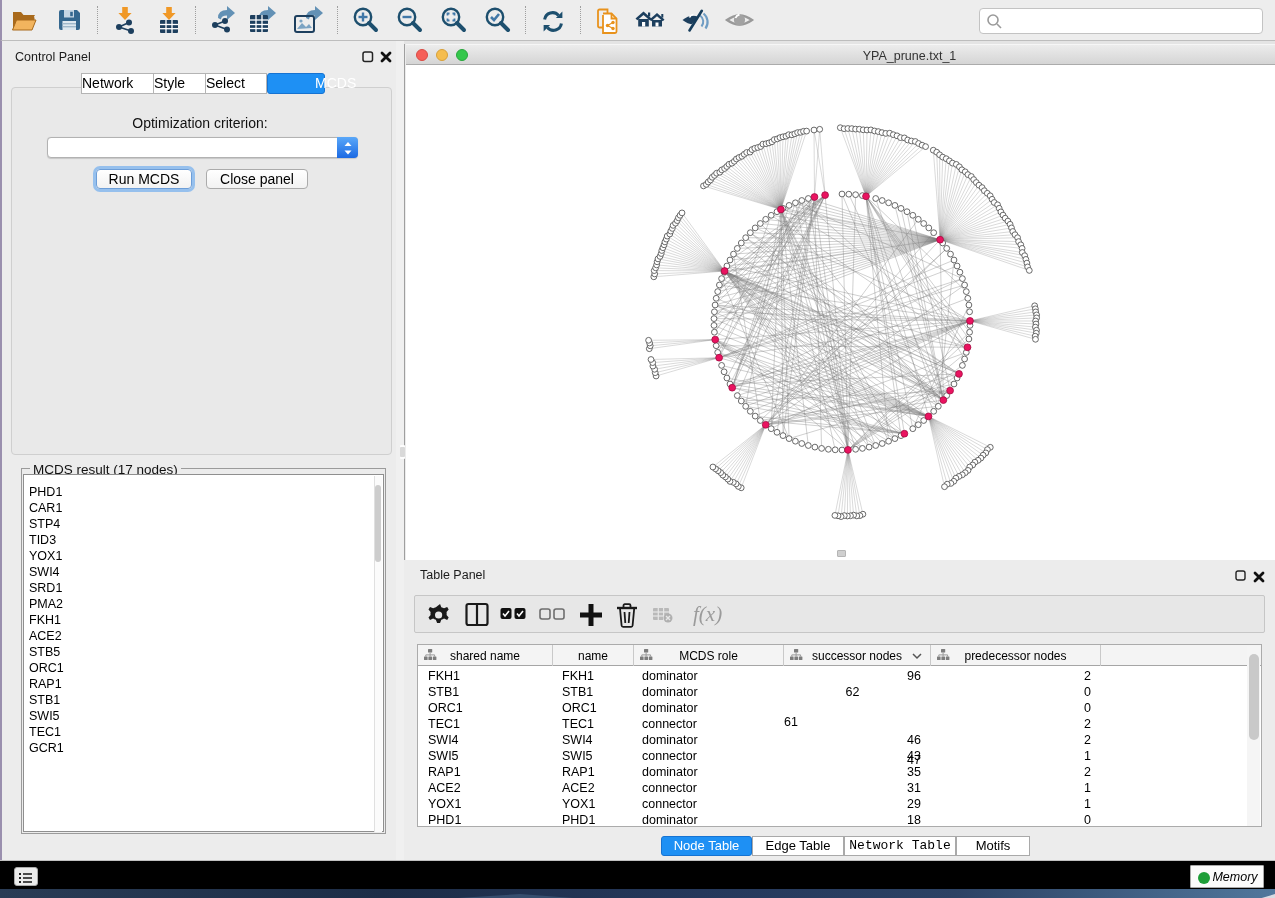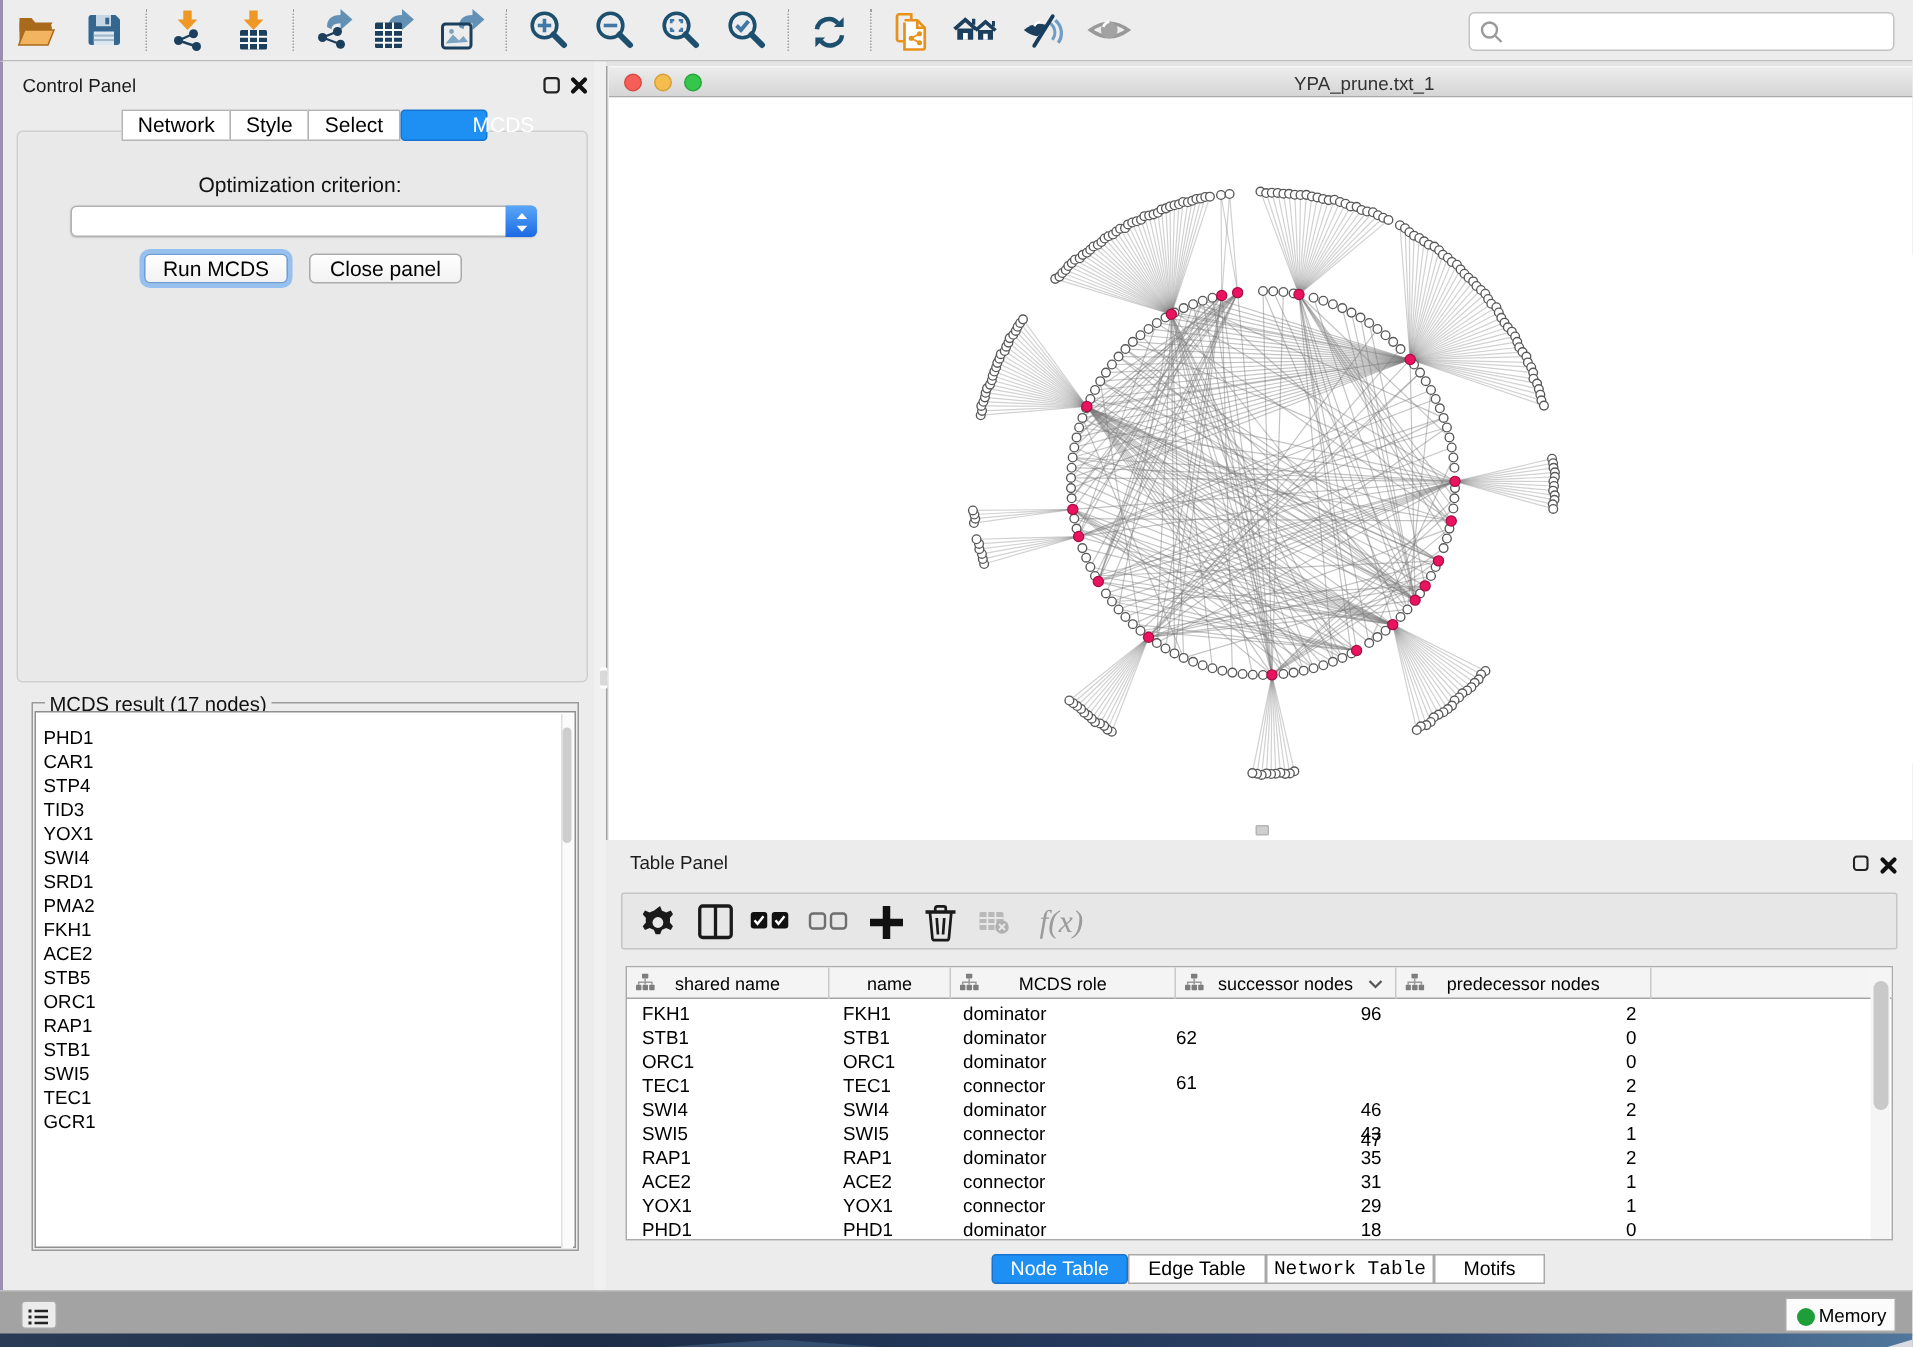--- a/index.html
+++ b/index.html
@@ -8,21 +8,21 @@
 .abs { position:absolute; }
 
 #toolbar { left:0; top:0; width:1275px; height:41px; background:#ededed; border-bottom:1px solid #bdbdbd; border-left:2px solid #9a8fae; }
 .vsep { position:absolute; top:6px; height:28px; width:0; border-left:1px dotted #9f9f9f; }
 #searchbox { position:absolute; left:977px; top:8px; width:284px; height:26px; background:#fff; border:1px solid #c3c3c3; border-radius:4px; }
 
 #cpanel { left:0; top:41px; width:396px; height:819px; background:#ececec; border-left:2px solid #9a8fae; }
 #cpanel .title { position:absolute; left:13px; top:9px; font-size:12.5px; color:#1b1b1b; }
 .wicon { position:absolute; font-size:12px; color:#111; }
 #tabs { position:absolute; left:79px; top:32px; height:21px; }
-.tab { position:absolute; top:0; height:21px; background:#fff; border:1px solid #b4b4b4; font-size:14px; color:#000; text-align:center; line-height:19px; }
+.tab { position:absolute; top:0; height:21px; background:#fff; border:1px solid #b4b4b4; font-size:14px; color:#000; line-height:19px; }
 .tab.sel { background:#1e90f4; color:#fff; border:1px solid #1673d2; border-radius:3px;padding-left:47px; }
 #innerbox { position:absolute; left:9px; top:46px; width:381px; height:368px; background:#e9e9e9; border:1px solid #cfcfcf; border-radius:4px; }
 #optlabel { position:absolute; left:0; top:74px; width:396px; text-align:center; font-size:14px; color:#111; }
 #combo { position:absolute; left:45px; top:96px; width:311px; height:21px; background:#fff; border:1px solid #b2b2b2; border-radius:4px; box-shadow:0 0.5px 1px rgba(0,0,0,0.15); }
 #combo .txt { position:absolute; left:0; top:0; width:288px; text-align:center; font-size:14px; color:#000; line-height:20px; }
 #combo .btn { position:absolute; right:-1px; top:-1px; width:21px; height:21px; border-radius:0 4px 4px 0; background:linear-gradient(#5aa8f9,#1b69e3); }
 #combo .btn svg { position:absolute; left:4px; top:2px; }
 .pushbtn { position:absolute; top:128px; height:20px; background:linear-gradient(#ffffff,#f2f2f2); border:1px solid #ababab; border-radius:4px; font-size:14px; color:#000; text-align:center; line-height:18px; }
 #runbtn { left:94px; width:96px; box-shadow:0 0 0 3px rgba(106,170,240,0.65); border-color:#6d9ed8; }
 #closebtn { left:204px; width:102px; }
@@ -50,21 +50,21 @@
 #thead { position:absolute; left:0; top:0; width:843px; height:21px; background:#f4f4f4; border-bottom:1px solid #a5a5a5; }
 .hcell { position:absolute; top:0; height:21px; border-right:1px solid #c9c9c9; }
 .hcell .lbl { position:absolute; top:4px; width:100%; text-align:center; font-size:12px; color:#000; }
 .trow { position:absolute; font-size:12.5px; color:#000; height:16px; line-height:16px; }
 #tscroll { position:absolute; right:1px; top:1px; width:13px; height:180px; background:#f5f5f5; }
 #tthumb { position:absolute; right:1.5px; top:8px; width:10px; height:86px; background:#c9c9c9; border-radius:5px; }
 
 .btab { position:absolute; top:276px; height:20px; background:#fff; border:1px solid #a9a9a9; font-size:13px; color:#000; text-align:center; line-height:18px; }
 .btab.sel { background:#1e90f4; color:#fff; border-color:#1673d2; border-radius:3px; }
 
-#statusbar { left:0; top:860px; width:1275px; height:31px; background:#a3a3a3; border-top:1px solid #c0c0c0; }
+#statusbar { left:0; top:860px; width:1275px; height:31px; background:#000000; border-top:1px solid #c0c0c0;font-style:italic; }
 #listbtn { position:absolute; left:14px; top:6px; width:24px; height:19px; border:1px solid #aaa; border-radius:3px; background:#ececec; }
 #membtn { position:absolute; right:11px; top:4px; width:74px; height:23px; border:1px solid #a9a9a9; border-radius:1px; background:#fbfbfb; font-size:12.5px; color:#000; line-height:22px; text-align:center; }
 #wallpaper { left:0; top:889px; width:1275px; height:9px; background:linear-gradient(90deg,#2a3c55 0%, #1d2d47 30%, #25385b 55%, #2c4264 75%, #51779c 100%); }
 </style>
 </head>
 <body>
 
 <div id="toolbar" class="abs">
 <svg width="1275" height="40" style="position:absolute;left:0;top:0;">
 
@@ -1152,21 +1152,21 @@
         </div>
     </div>
     <div class="trow" style="left:10px;top:23px;">FKH1</div>
     <div class="trow" style="left:144px;top:23px;">FKH1</div>
     <div class="trow" style="left:224px;top:23px;">dominator</div>
     <div class="trow" style="left:366px;top:23px;width:137px;text-align:right;">96</div>
     <div class="trow" style="left:513px;top:23px;width:160px;text-align:right;">2</div>
     <div class="trow" style="left:10px;top:39px;">STB1</div>
     <div class="trow" style="left:144px;top:39px;">STB1</div>
     <div class="trow" style="left:224px;top:39px;">dominator</div>
-    <div class="trow" style="left:366px;top:39px;width:137px;text-align:left;">62</div>
+    <div class="trow" style="left:366px;top:39px;width:137px;text-align:center;">62</div>
     <div class="trow" style="left:513px;top:39px;width:160px;text-align:right;">0</div>
     <div class="trow" style="left:10px;top:55px;">ORC1</div>
     <div class="trow" style="left:144px;top:55px;">ORC1</div>
     <div class="trow" style="left:224px;top:55px;">dominator</div>
     <div class="trow" style="left:366px;top:69px;width:137px;text-align:left;">61</div>
     <div class="trow" style="left:513px;top:55px;width:160px;text-align:right;">0</div>
     <div class="trow" style="left:10px;top:71px;">TEC1</div>
     <div class="trow" style="left:144px;top:71px;">TEC1</div>
     <div class="trow" style="left:224px;top:71px;">connector</div>
     <div class="trow" style="left:366px;top:71px;width:137px;text-align:right;margin-top:36px;">47</div>

